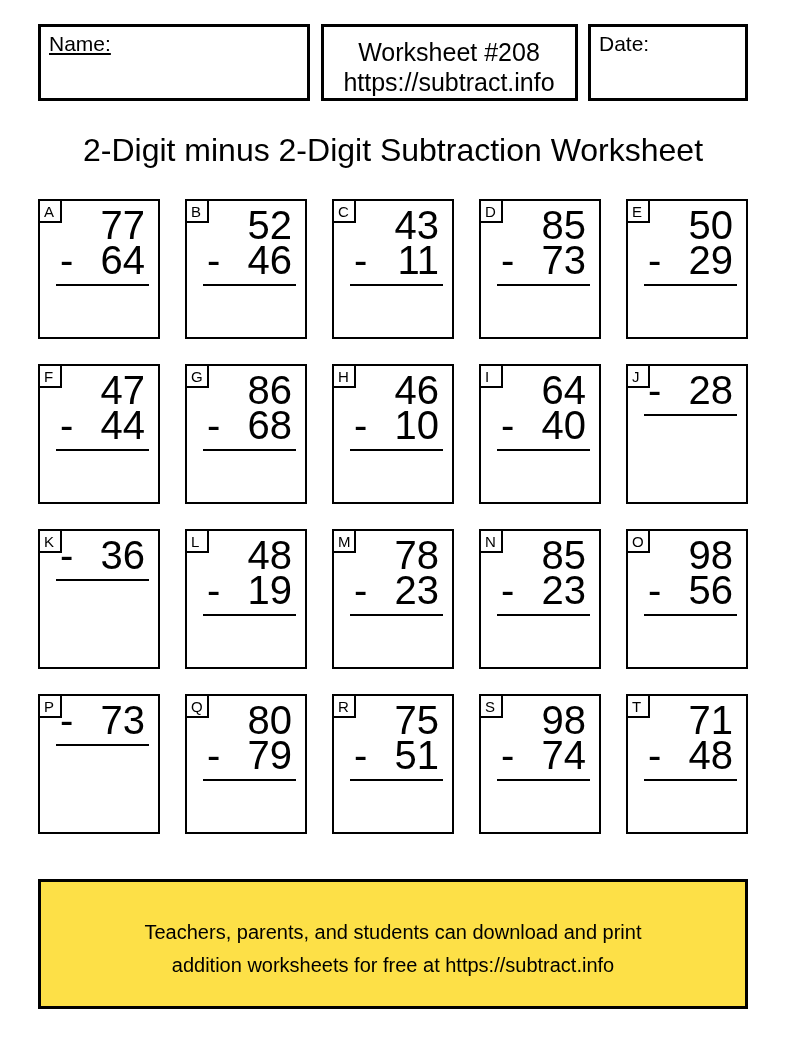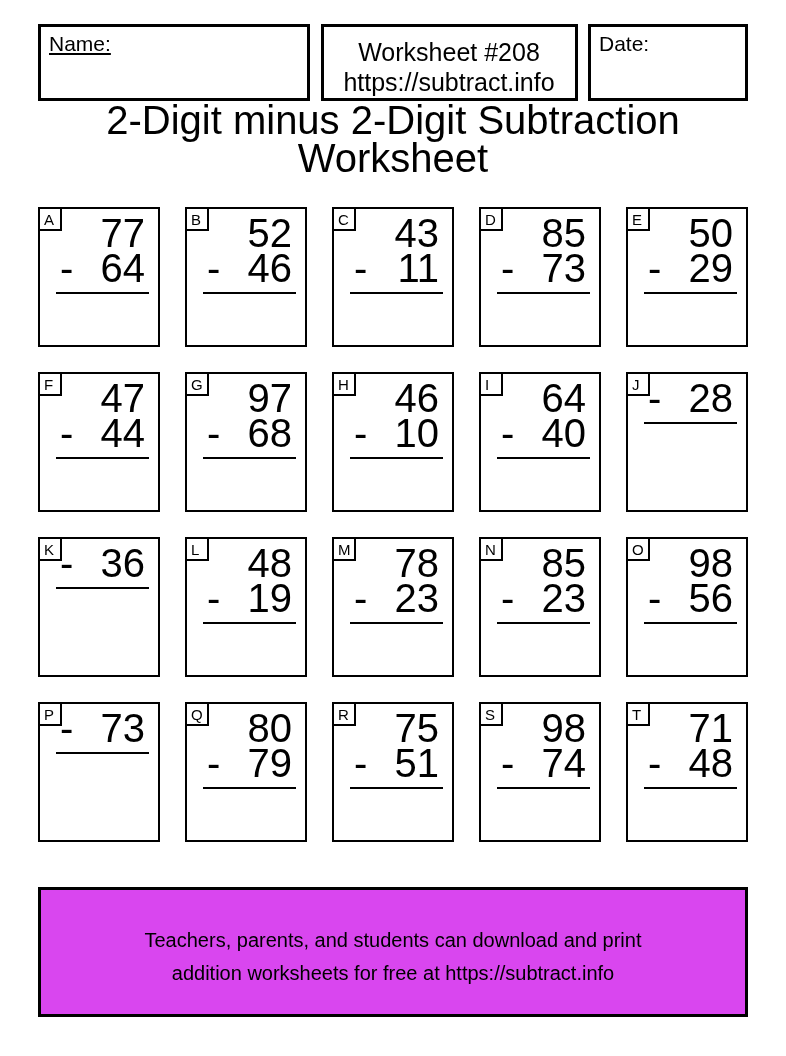--- a/index.html
+++ b/index.html
@@ -26,22 +26,23 @@
   }
   .hbox { border: 3px solid #000; background: #fff; }
   .name-box  { width: 272px; font-size: 21px; padding: 5px 0 0 8px; text-decoration: underline; }
   .ws-box    { width: 257px; font-size: 25px; text-align: center; padding-top: 10px; }
   .ws-box div { line-height: 30px; }
   .date-box  { width: 160px; font-size: 21px; padding: 5px 0 0 8px; }
 
   
   .title {
     text-align: center;
-    font-size: 40px;
+    font-size: 32px;
     font-weight: normal;
+    margin-top: 30px;
     line-height: 38px;
     letter-spacing: 0;
   }
 
   
   .grid {
     margin-top: 30px;
     display: grid;
     grid-template-columns: repeat(5, 122px);
     grid-auto-rows: 140px;
@@ -77,21 +78,21 @@
   .answer-space { height: 50px; }
 
   
   .footer-box {
     margin-top: 45px;
     border: 3px solid #000;
     height: 130px;
     text-align: center;
     font-size: 20px;
     padding-top: 34px;
-    background: #d946ef;
+    background: #fde047;
   }
   .footer-box p { line-height: 33px; }
 </style>
 </head>
 <body>
 
 <div class="page">
 
   <div class="header-row">
     <div class="hbox name-box">
@@ -177,21 +178,21 @@
             <span class="minus">-</span>
             <span class="subtrahend">44</span>
           </div>
           <div class="ans-line"></div>
           <div class="answer-space"></div>
         </div>
       </div>
       <div class="cell">
         <div class="cell-label">G</div>
         <div class="nums">
-          <div class="minuend">97</div>
+          <div class="minuend">86</div>
           <div class="sub-row">
             <span class="minus">-</span>
             <span class="subtrahend">68</span>
           </div>
           <div class="ans-line"></div>
           <div class="answer-space"></div>
         </div>
       </div>
       <div class="cell">
         <div class="cell-label">H</div>

